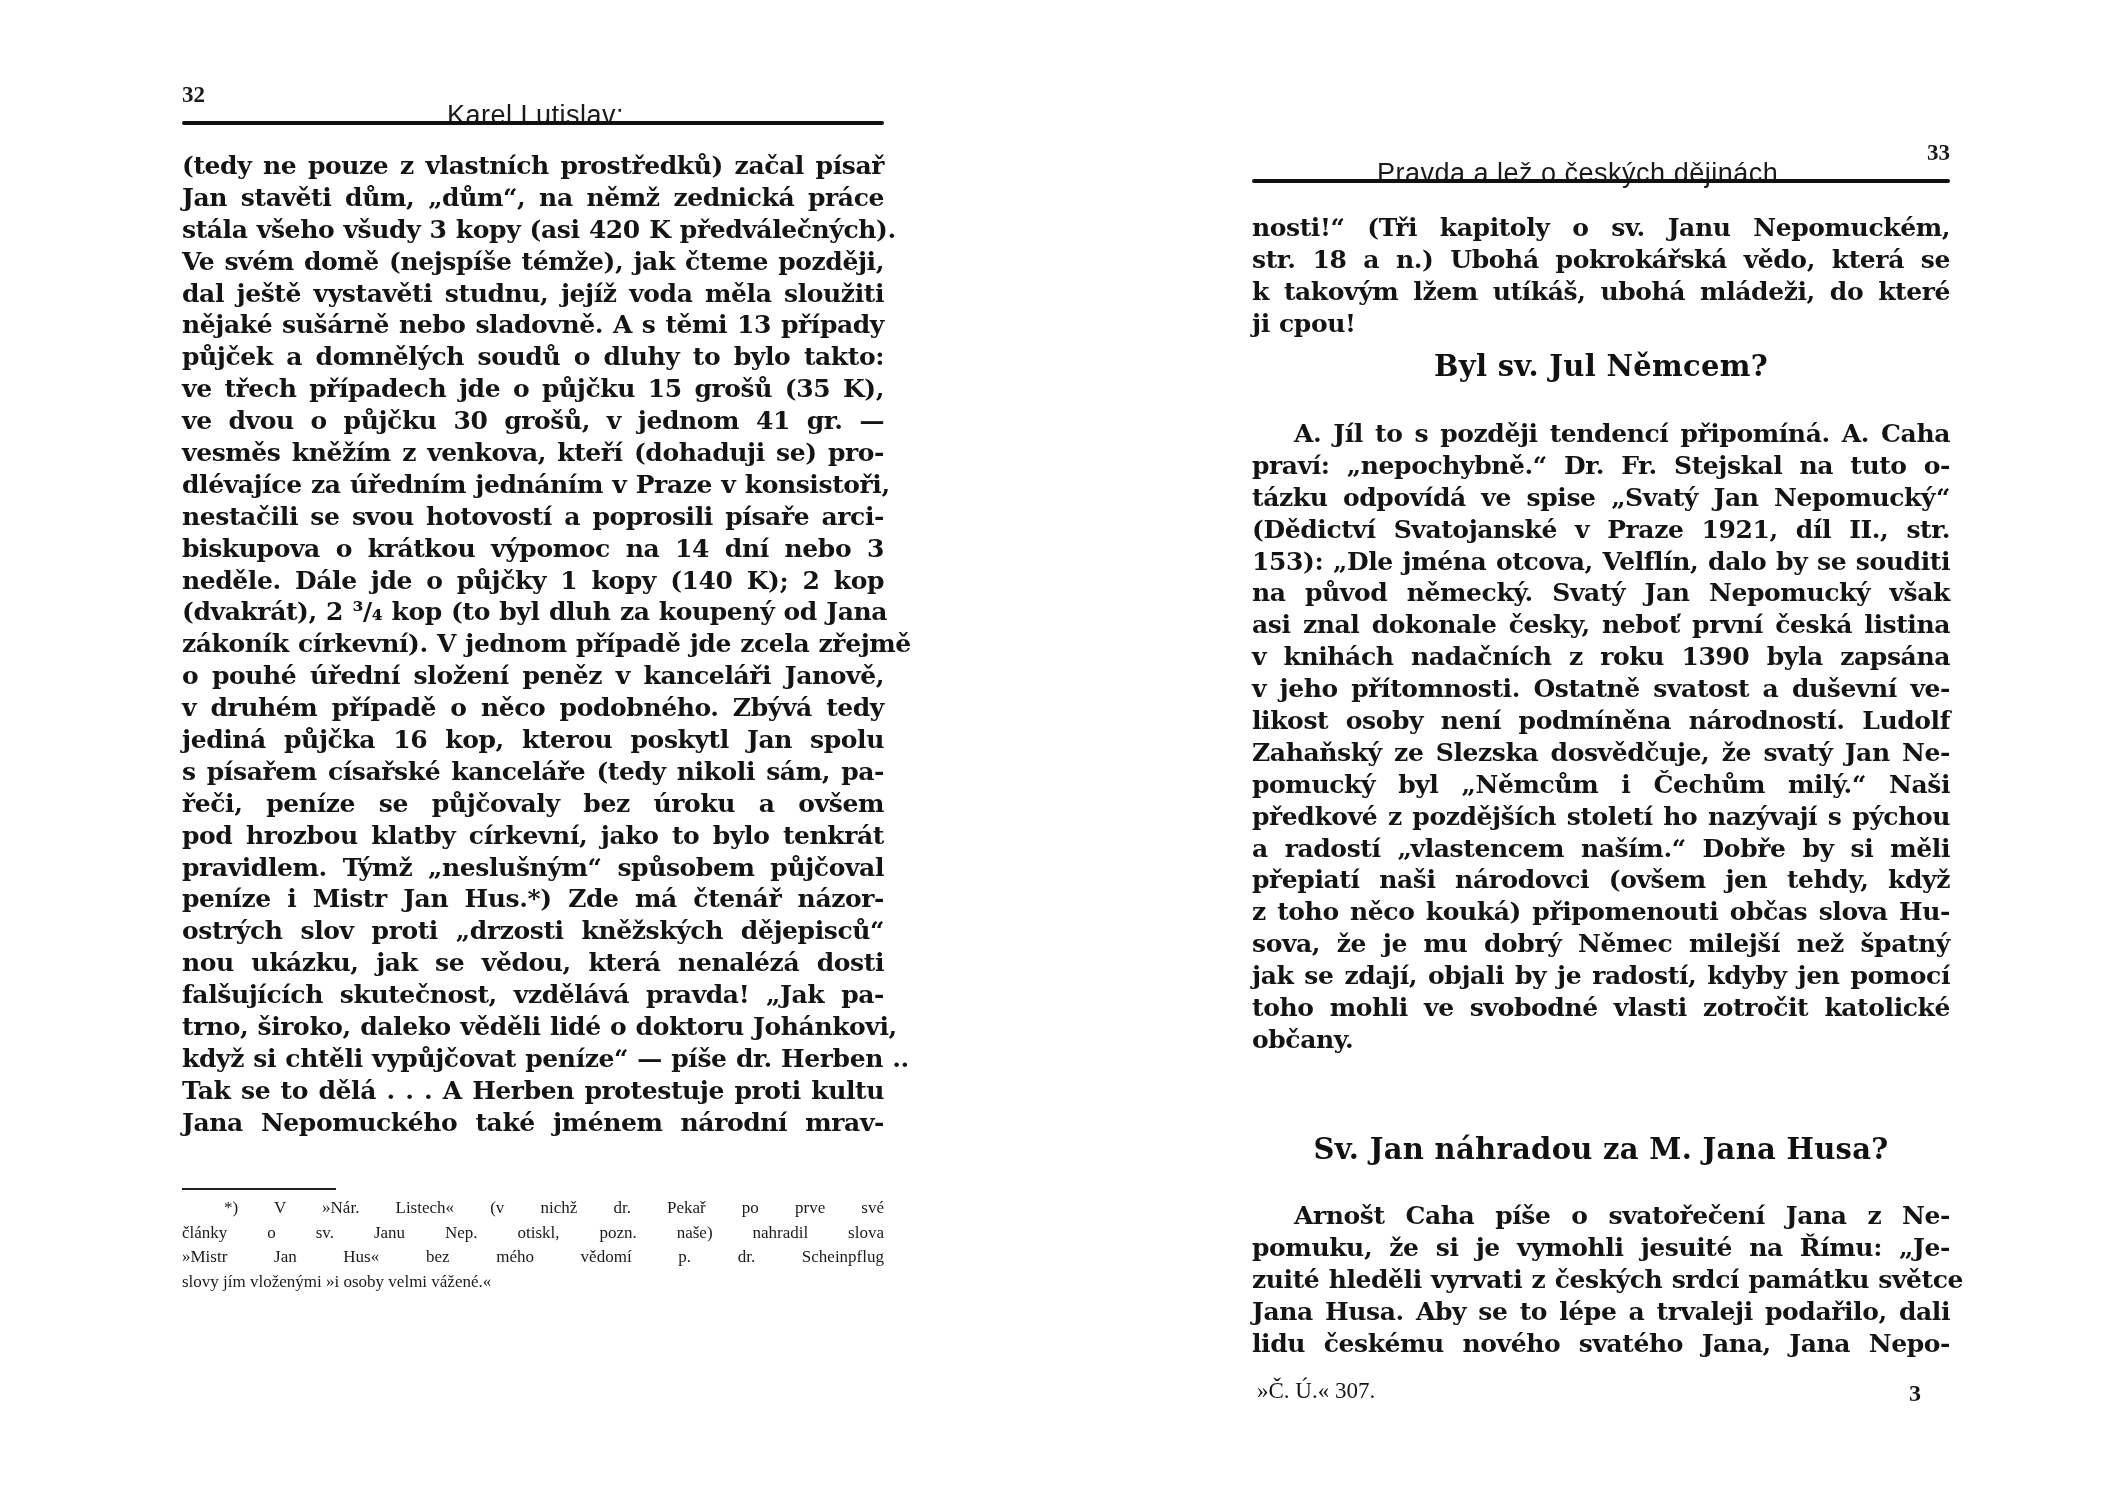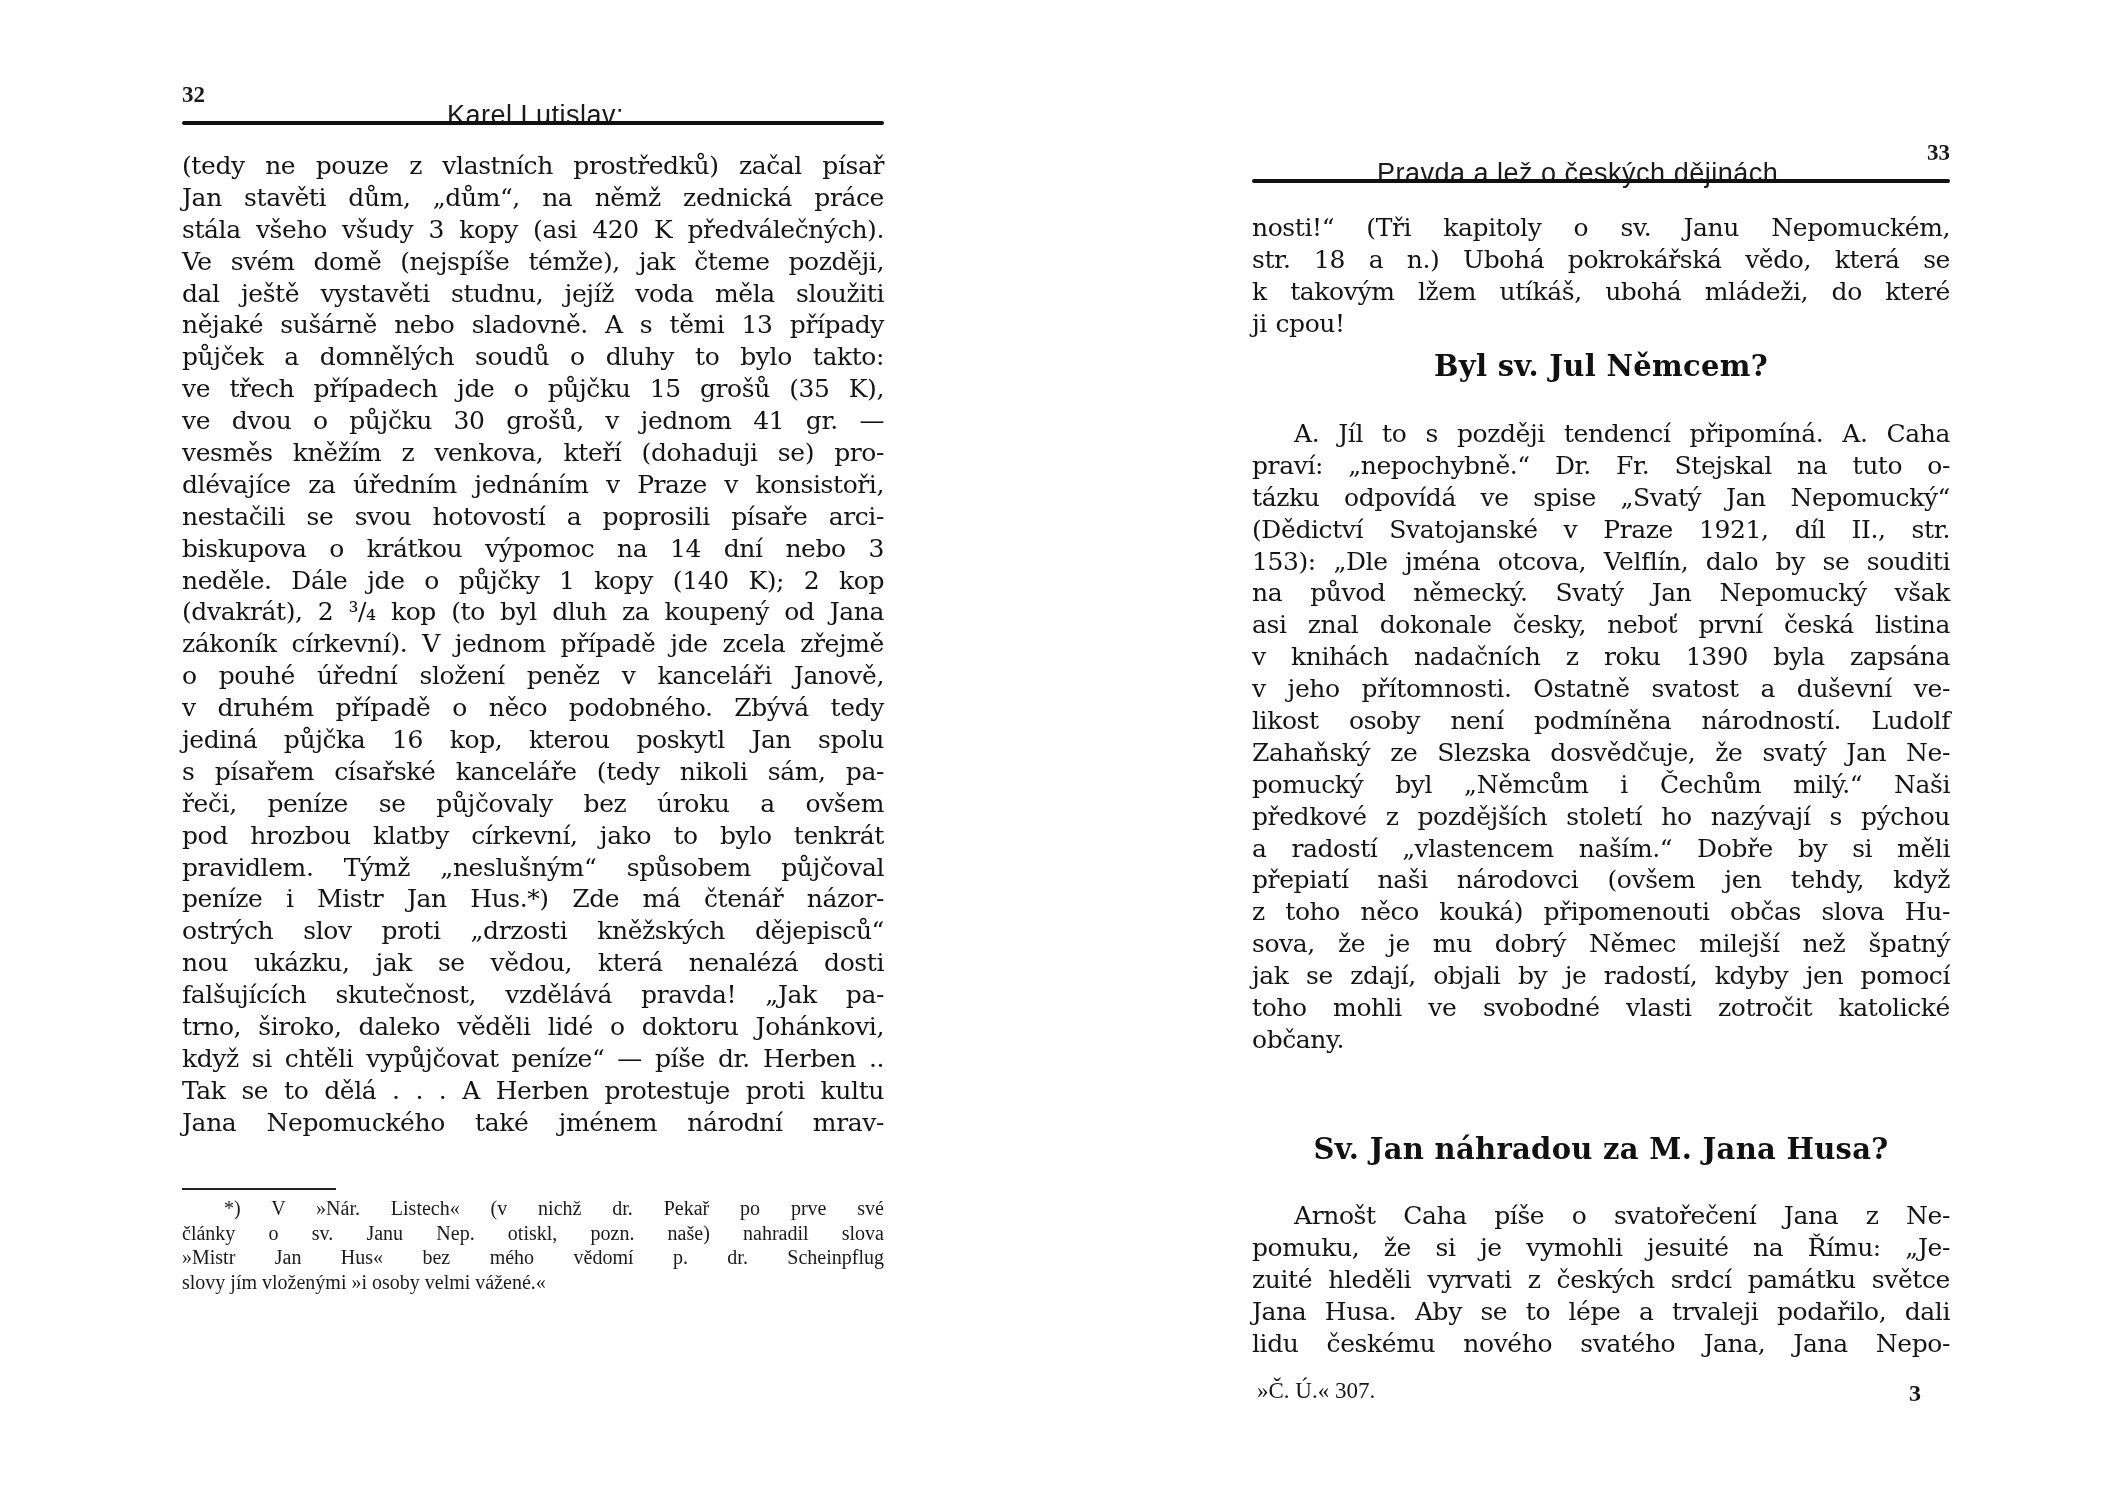--- a/index.html
+++ b/index.html
@@ -60,21 +60,21 @@
   .page-right .head-rule { top: 179px; }
 
   .body-text {
     position: absolute;
     left: 0; right: 0;
     font-family: "DejaVu Serif", serif;
     font-size: 25px;
     line-height: 31.9px;
     letter-spacing: -0.4px;
     word-spacing: 1px;
-    font-weight: normal;
+    font-weight: bold;
     color: #141414;
   }
   .body-text .ln {
     display: block;
     white-space: nowrap;
     text-align: justify;
     text-align-last: justify;
     height: 31.9px;
     overflow: visible;
   }
@@ -89,21 +89,21 @@
     top: 1188px;
     width: 154px;
     height: 2px;
     background: #222;
   }
   .footnote {
     position: absolute;
     left: 0; right: 0;
     top: 1196px;
     font-family: "Liberation Serif", serif;
-    font-size: 20px;
+    font-size: 17px;
     line-height: 24.5px;
     color: #1a1a1a;
   }
   .footnote .ln {
     display: block;
     white-space: nowrap;
     text-align: justify;
     text-align-last: justify;
     height: 24.5px;
   }

